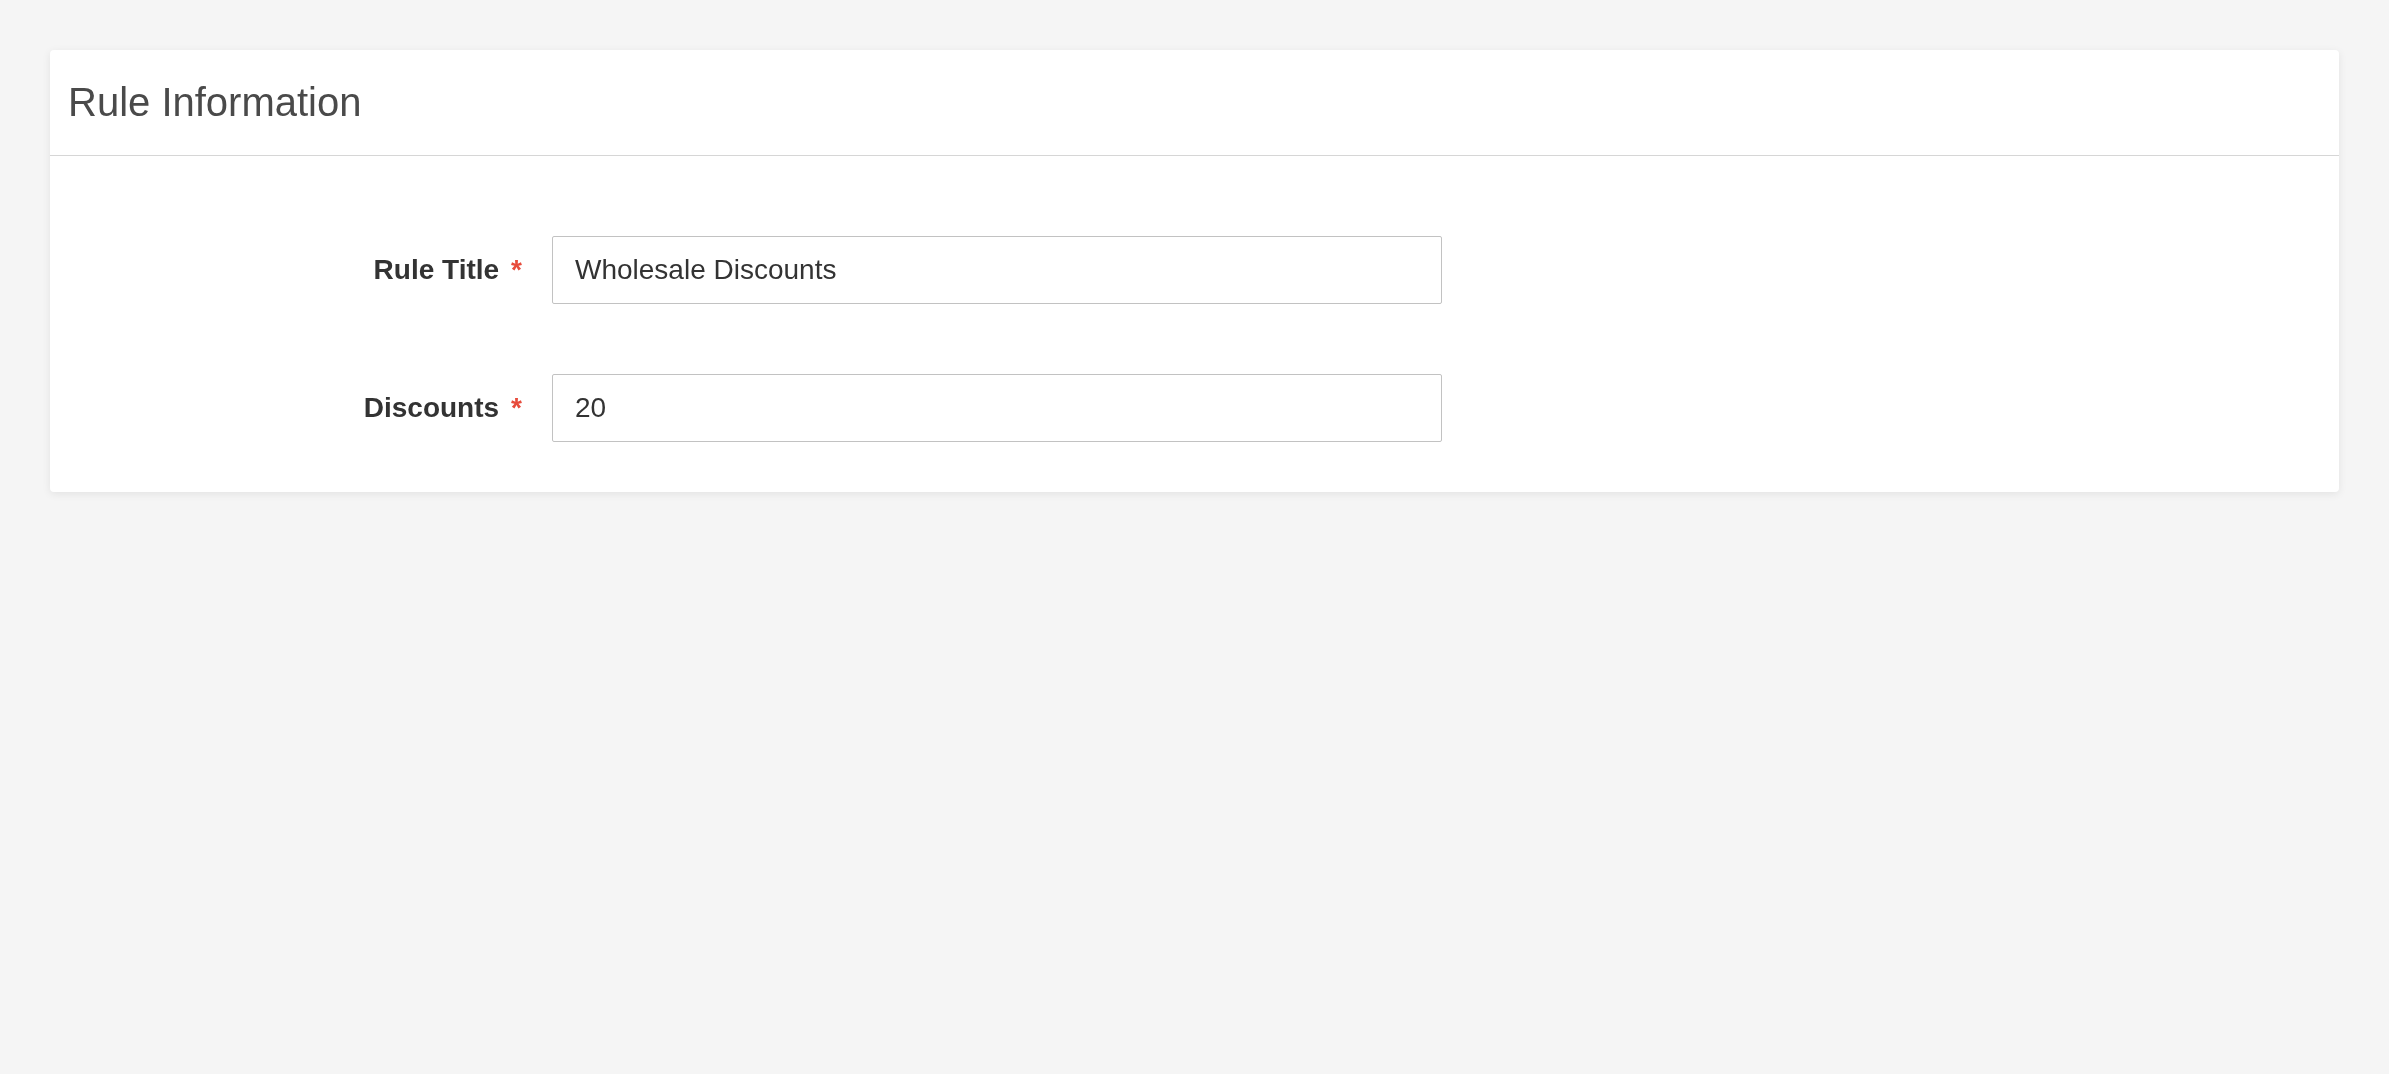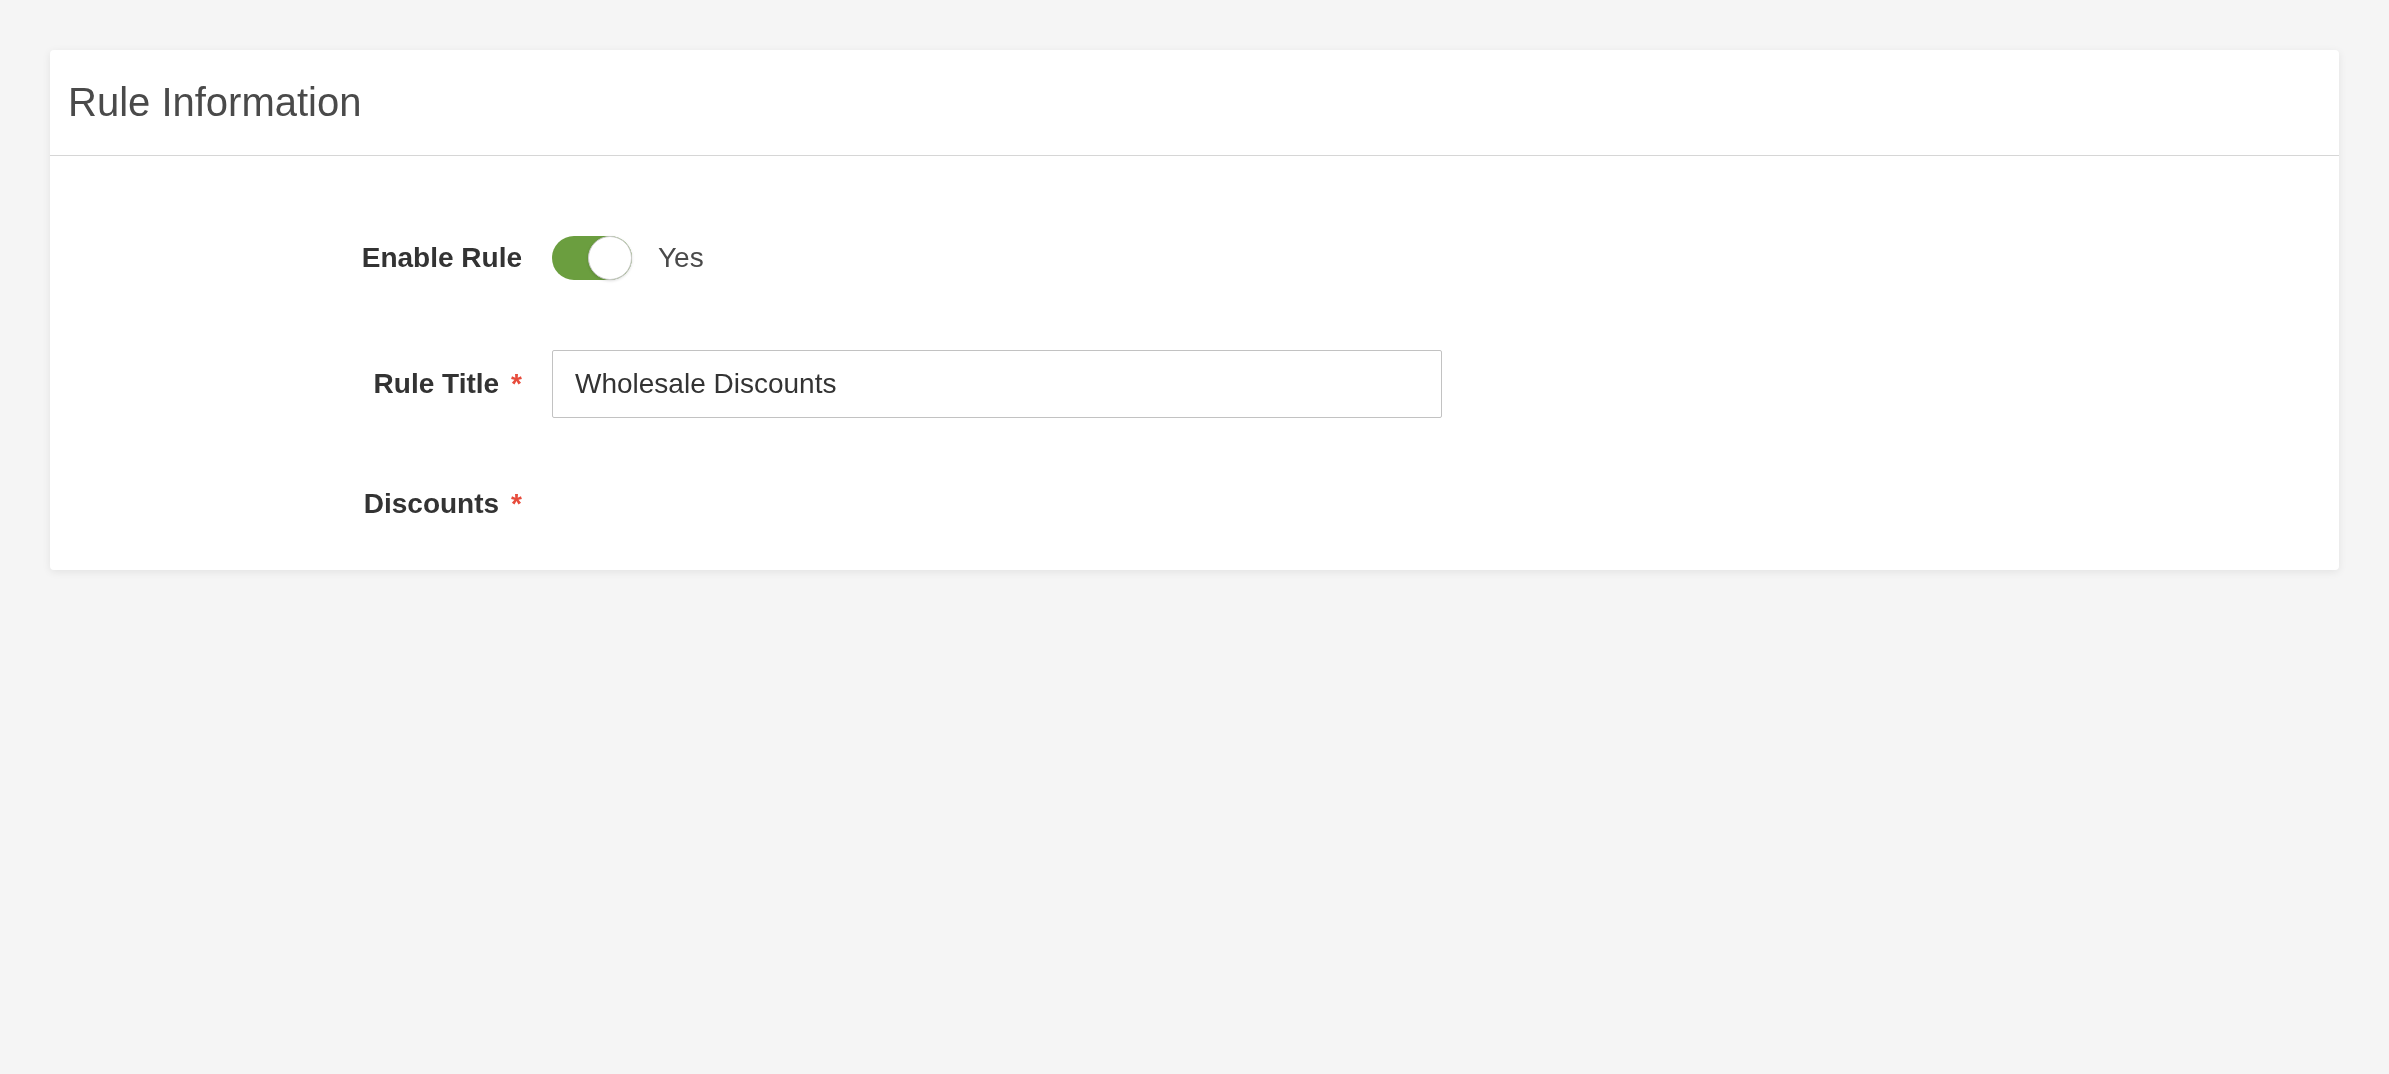--- a/index.html
+++ b/index.html
@@ -103,43 +103,35 @@
   </style>
 </head>
 <body>
 
 <div class="panel">
   <div class="panel-header">
     <h1 class="panel-title">Rule Information</h1>
   </div>
   <div class="panel-body">
 
-    <div class="form-row">
-      <div class="form-label">
-        <span>Enable Rule</span>
-      </div>
-      <div class="form-control-wrapper">
-        <div class="toggle-switch">
-          <div class="toggle-knob"></div>
-        </div>
-        <span class="toggle-label">Yes</span>
-      </div>
-    </div>
 
     <div class="form-row">
       <div class="form-label">
         <span>Rule Title</span>
         <span class="required-asterisk">*</span>
       </div>
       <div class="form-control-wrapper">
         <input type="text" class="text-input" value="Wholesale Discounts" style="">
       </div>
     </div>
 
     <div class="form-row">
       <div class="form-label">
         <span>Discounts</span>
         <span class="required-asterisk">*</span>
       </div>
+      <div class="form-control-wrapper">
+        <input type="text" class="text-input" value="20" style="">
+      </div>
     </div>
 
   </div>
 </div>
 
 </body></html>

